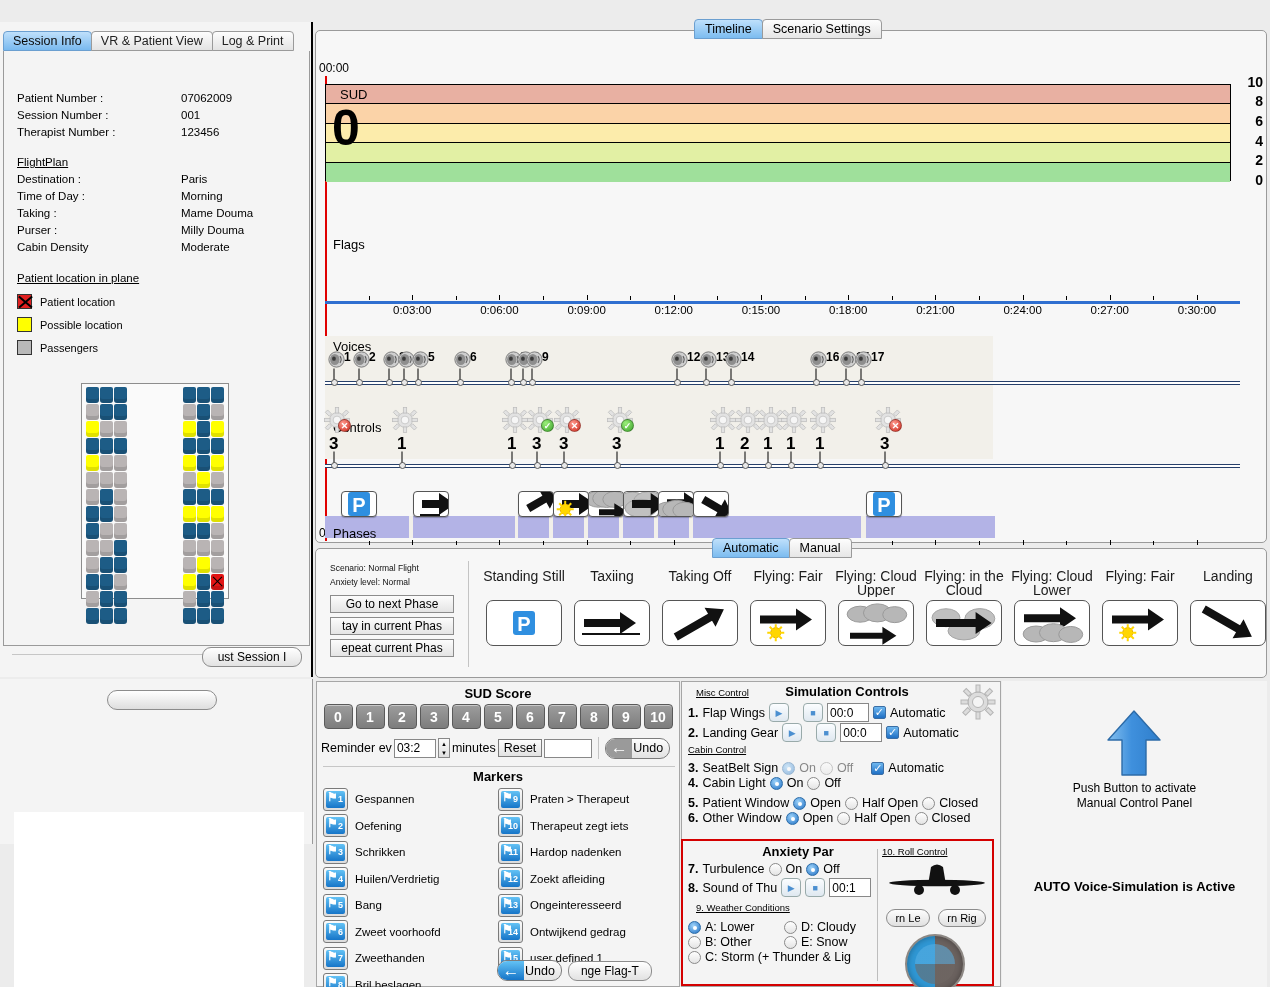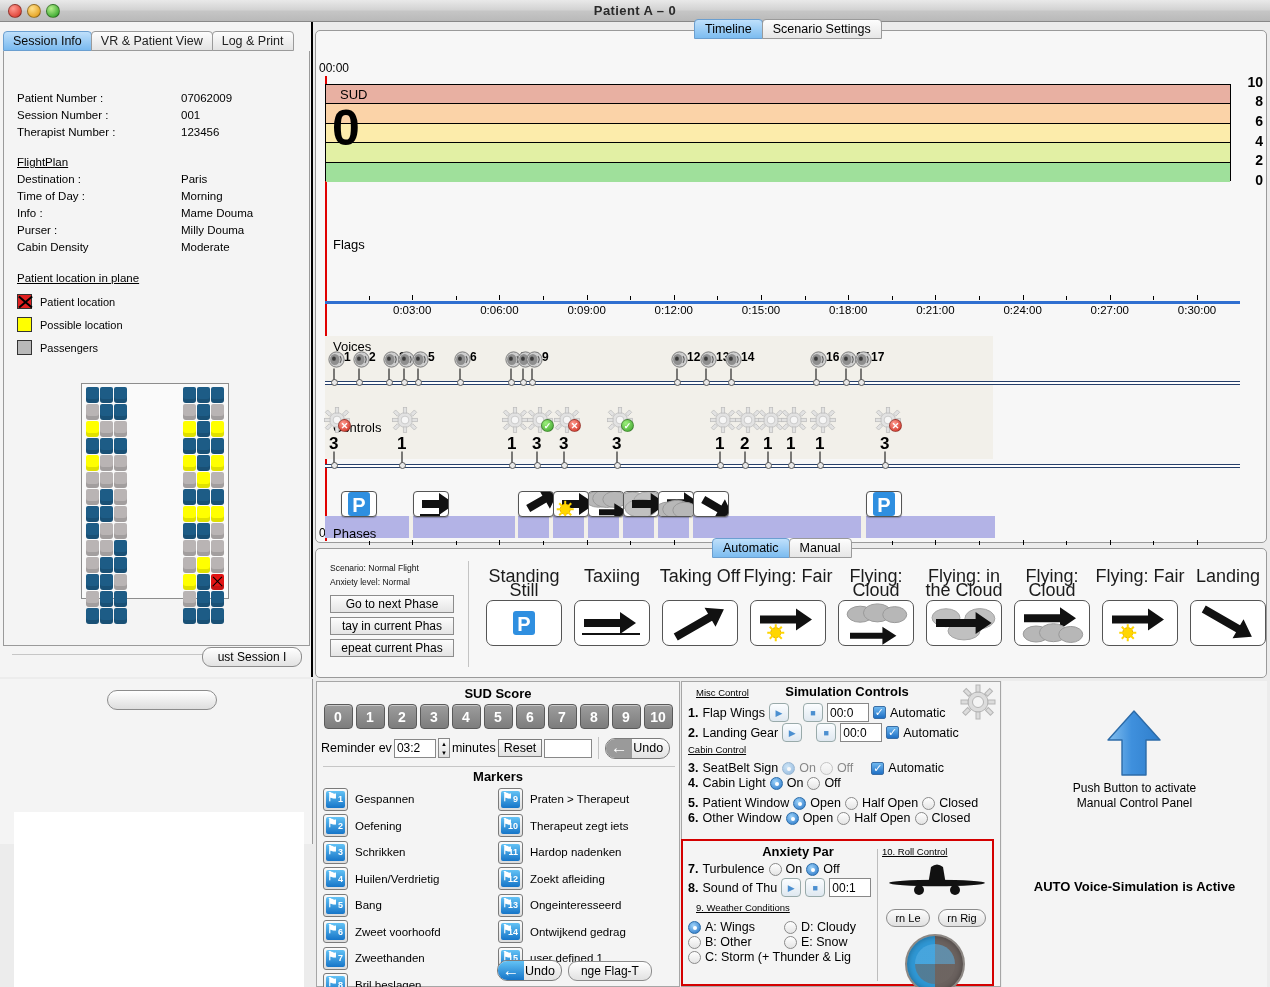--- a/index.html
+++ b/index.html
@@ -145,21 +145,21 @@
   #sc-panel { position:absolute; left:315px; top:548px; width:952px; height:130px;
               background:#f7f7f7; border:1px solid #9a9a9a; border-radius:5px; }
   .sc-tabrow { position:absolute; left:396px; top:-11px; display:flex; z-index:6; }
   #sc-meta { position:absolute; left:14px; top:12px; font-size:8.5px; line-height:14px; color:#111; }
   .sc-btn { position:absolute; left:14px; width:124px; height:18px; font-size:12px;
             border:1px solid #8c8c8c; background:linear-gradient(to bottom,#fcfcfc,#e4e4e4);
             display:flex; align-items:center; justify-content:center; overflow:hidden;
             white-space:nowrap; }
   #sc-div { position:absolute; left:152px; top:12px; width:1px; height:106px; background:#c4c4c4; }
   .phase-cell { position:absolute; top:20px; width:90px; text-align:center; }
-  .phase-cell .cap { font-size:18px; line-height:14px; color:#1b1b1b; height:28px; overflow:hidden; }
+  .phase-cell .cap { font-size:14px; line-height:14px; color:#1b1b1b; height:28px; overflow:hidden; }
   .phase-cell .box { margin:3px auto 0; width:76px; height:46px; background:#fff;
                      border:1px solid #555; border-radius:7px; position:relative;
                      display:flex; align-items:center; justify-content:center; overflow:hidden; }
 
   
   #sud-panel { position:absolute; left:316px; top:681px; width:364px; height:306px;
                background:#f4f4f4; border:1px solid #a6a6a6; }
   .center-title { text-align:center; font-weight:bold; font-size:13px; }
   #sud-btns { display:flex; gap:3px; justify-content:center; margin-top:3px; }
   .sud-btn { width:29px; height:25px; border:1px solid #5a5a5a; border-radius:4px;
@@ -230,28 +230,20 @@
   #right-panel { position:absolute; left:1002px; top:681px; width:265px; height:306px;
                  background:#f4f4f4; }
   #arrow-up { position:absolute; left:104px; top:29px; width:56px; height:67px; }
   .rp-text { position:absolute; width:100%; text-align:center; font-size:12px; line-height:15px; }
 </style>
 </head>
 <body>
 
 <div id="window">
 
-  <div id="titlebar">
-    <div class="traffic">
-      <div class="dot red"></div>
-      <div class="dot yellow"></div>
-      <div class="dot green"></div>
-    </div>
-    <div class="title">Patient A  –  0</div>
-  </div>
 
   <div id="sidebar">
     <div class="tabrow">
       <div class="tab active">Session Info</div>
       <div class="tab">VR &amp; Patient View</div>
       <div class="tab">Log &amp; Print</div>
     </div>
 
     <div class="panel-body">
       <div class="kv" style="left:13px; top:41px;">
@@ -271,21 +263,21 @@
 
       <div class="kv" style="left:13px; top:122px;">
         <span class="k">Destination :</span>
         <span class="v">Paris</span>
       </div>
       <div class="kv" style="left:13px; top:139px;">
         <span class="k">Time of Day :</span>
         <span class="v">Morning</span>
       </div>
       <div class="kv" style="left:13px; top:156px;">
-        <span class="k">Info :</span>
+        <span class="k">Taking :</span>
         <span class="v">Mame Douma</span>
       </div>
       <div class="kv" style="left:13px; top:173px;">
         <span class="k">Purser :</span>
         <span class="v">Milly Douma</span>
       </div>
       <div class="kv" style="left:13px; top:190px;">
         <span class="k">Cabin Density</span>
         <span class="v">Moderate</span>
       </div>
@@ -1388,21 +1380,21 @@
         <span class="rnd-btn">▶</span>
         <span class="rnd-btn">■</span>
         <span class="txtfield" style="width:42px;">00:1</span>
       </div>
       <div class="ul-lbl" style="margin:5px 0 0 8px;">9. Weather Conditions</div>
 
       <div style="display:flex; margin-top:6px;">
         <div style="width:96px;">
           <div class="sim-row">
             <span class="radio on"></span>
-            <span>A: Wings</span>
+            <span>A: Lower</span>
           </div>
           <div class="sim-row">
             <span class="radio"></span>
             <span>B: Other</span>
           </div>
           <div class="sim-row">
             <span class="radio"></span>
             <span style="white-space:nowrap">C: Storm (+ Thunder &amp; Lig</span>
           </div>
         </div>

